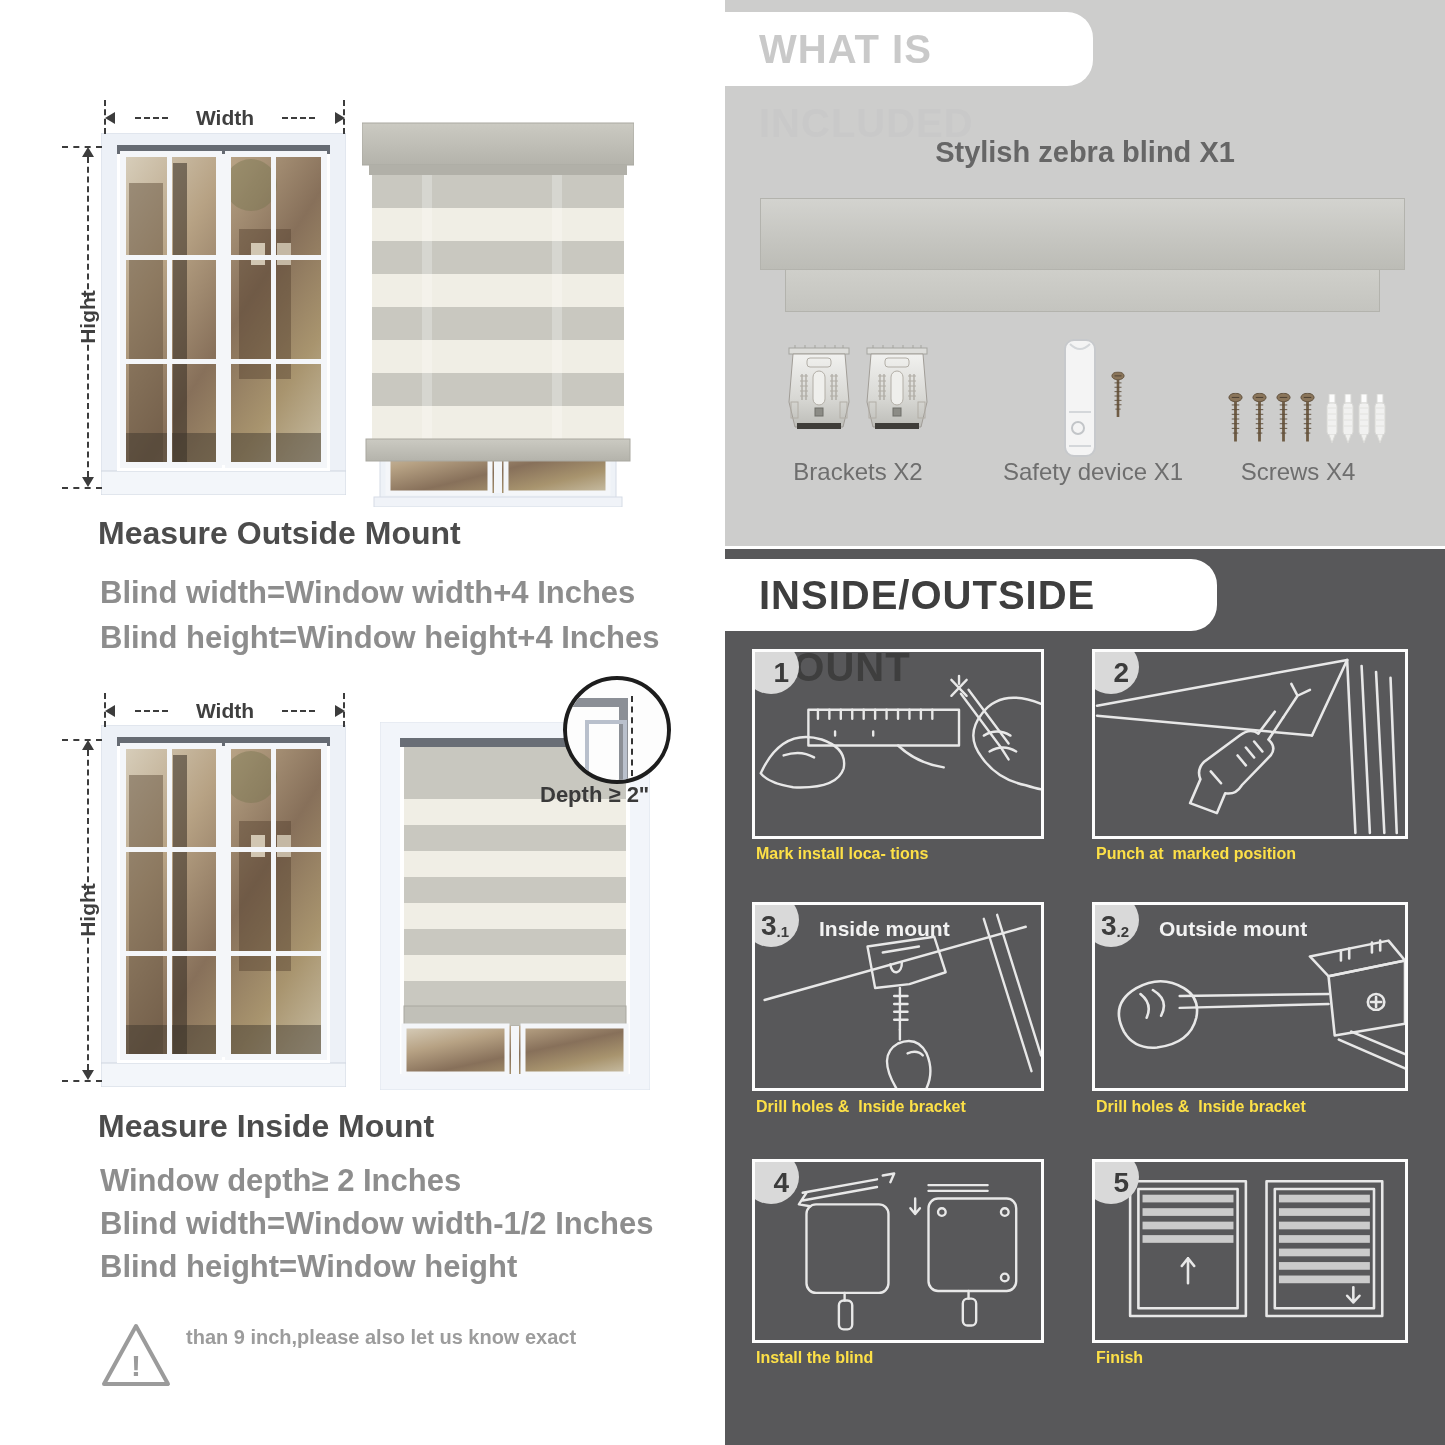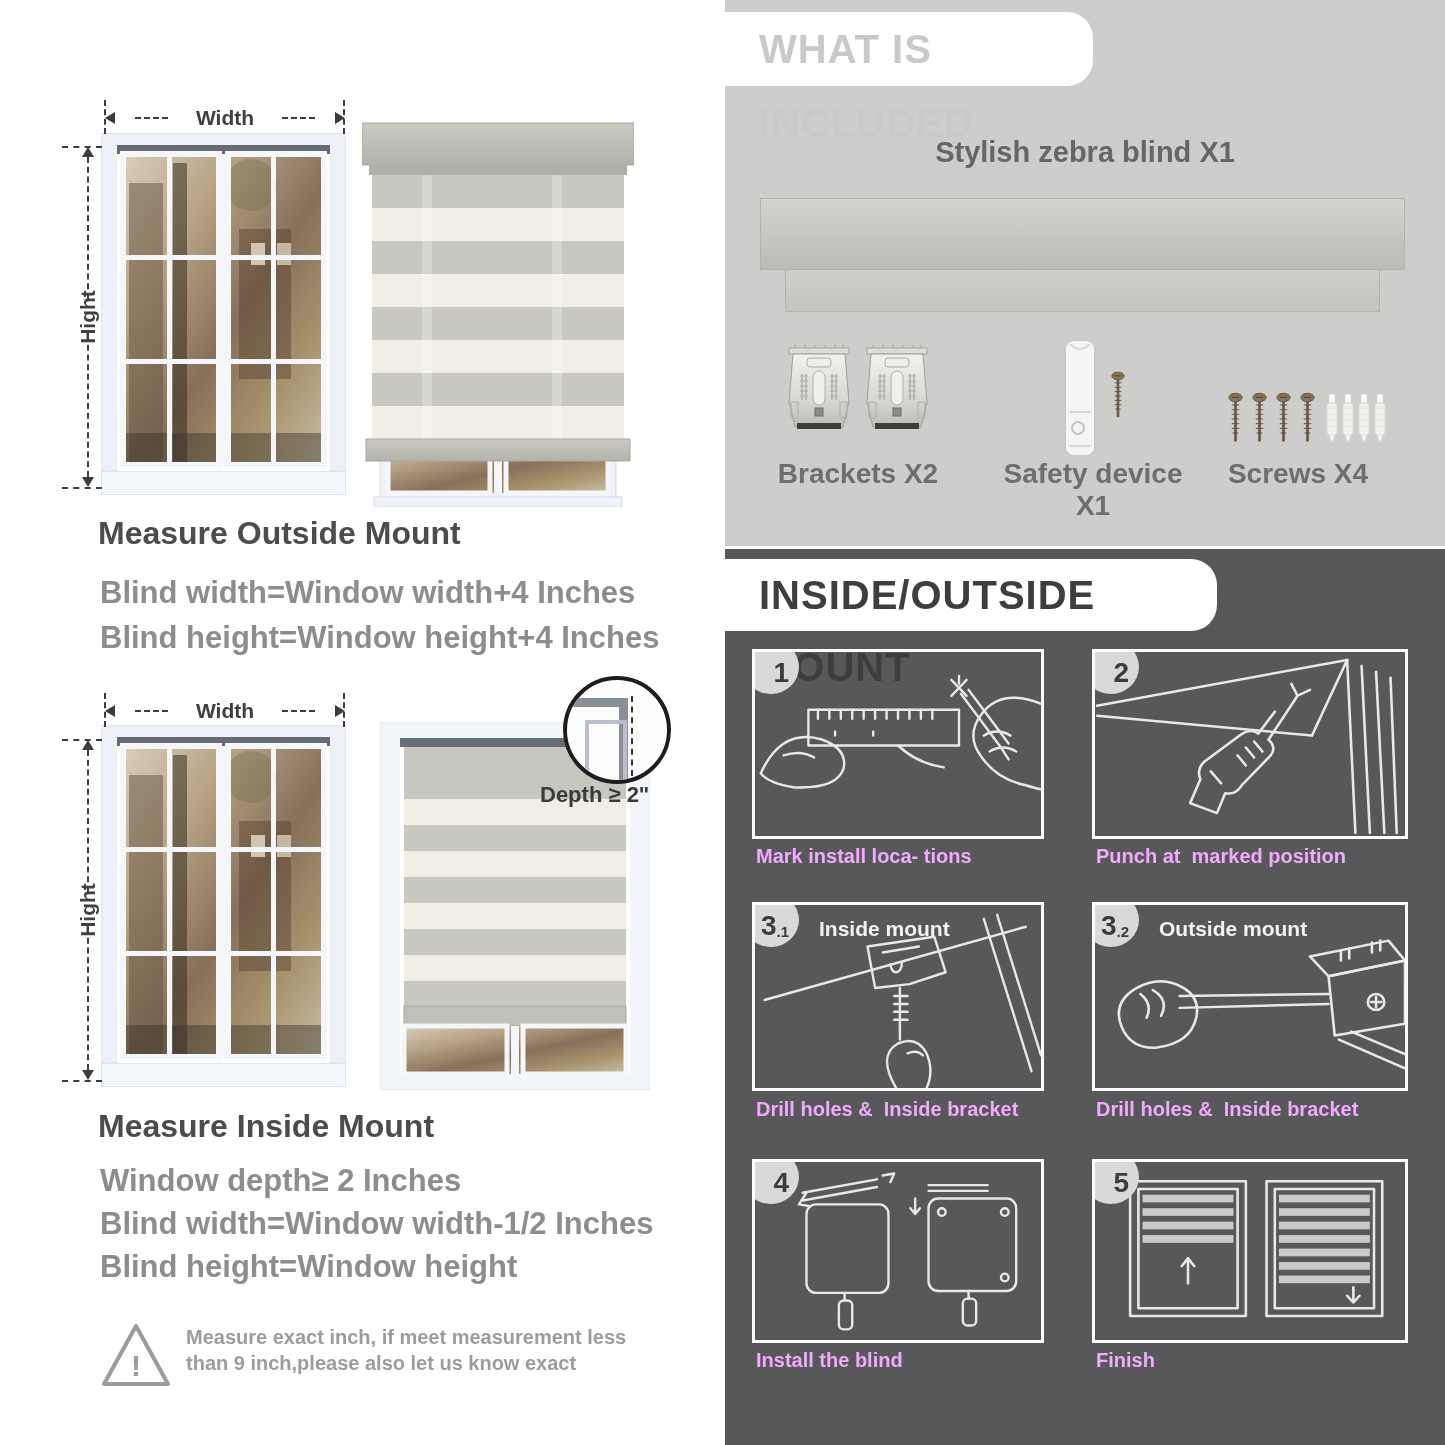--- a/index.html
+++ b/index.html
@@ -46,30 +46,30 @@
   #warning-text div{font-size:20px;font-weight:bold;color:#9c9c9c;line-height:26px;}
   
   #panel-included{left:725px;top:0;width:720px;height:546px;background:var(--panel-light);}
   #panel-mount{left:725px;top:549px;width:720px;height:896px;background:var(--panel-dark);}
   #product-label{left:0;top:136px;width:100%;text-align:center;font-size:29px;font-weight:bold;color:#666;}
   .rail{position:absolute;border:1px solid #b3b3ad;box-sizing:border-box;}
   #rail-top{left:35px;top:198px;width:645px;height:72px;
             background:linear-gradient(180deg,#d3d3cf 0%,#c6c6c1 55%,#bcbcb6 100%);}
   #rail-bottom{left:60px;top:269px;width:595px;height:43px;
             background:linear-gradient(180deg,#cfcfca 0%,#c4c4bf 100%);}
-  .part-label{position:absolute;top:458px;font-size:28px;font-weight:bold;color:var(--ink-label);text-align:center;}
+  .part-label{position:absolute;top:458px;font-size:24px;font-weight:normal;color:var(--ink-label);text-align:center;}
   
   .step-panel{position:absolute;border:3px solid #fdfdfd;box-sizing:border-box;overflow:hidden;}
   .step-panel svg{position:absolute;inset:0;width:100%;height:100%;}
   .badge{position:absolute;top:-12px;left:-12px;width:56px;height:54px;background:#d9d9d9;border-radius:50%;
          display:flex;align-items:flex-end;justify-content:flex-end;padding:0 10px 7px 0;box-sizing:border-box;}
   .badge .n{font-size:28px;font-weight:bold;color:#3c3c3c;line-height:1;}
   .badge .s{font-size:15px;font-weight:bold;color:#3c3c3c;line-height:1;margin-bottom:1px;}
   .step-title{position:absolute;left:64px;top:12px;font-size:21px;font-weight:bold;color:#f2f2f2;text-align:center;}
-  .step-caption{position:absolute;font-size:20px;font-weight:bold;color:#f0abfc;white-space:pre;}
+  .step-caption{position:absolute;font-size:16px;font-weight:bold;color:#fde047;white-space:pre;}
   .lineart{stroke:var(--line-art);stroke-width:2.5;fill:none;stroke-linecap:round;stroke-linejoin:round;}
 </style>
 </head>
 <body>
 
 <div id="stage" style="--panel-light: #cdcdcc; --panel-dark: #58585a; --banner-gray: #b2b2b2; --ink-dark: #4c4c4c; --ink-mid: #8d8d8d;">
 
   <svg width="0" height="0" style="position:absolute">
     <defs>
       <linearGradient id="refl" x1="0" y1="0" x2="1" y2="1">
@@ -269,21 +269,20 @@
   <div class="h-title" style="left:98px;top:1108px">Measure Inside Mount</div>
   <div class="h-line" style="left:100px;top:1163px">Window depth≥ 2 Inches</div>
   <div class="h-line" style="left:100px;top:1206px">Blind width=Window width-1/2 Inches</div>
   <div class="h-line" style="left:100px;top:1249px">Blind height=Window height</div>
 
   <svg class="abs" style="left:98px;top:1320px;width:76px;height:72px" viewBox="0 0 76 72">
     <path d="M38,6 L70,64 L6,64 Z" fill="none" stroke="#9b9b9b" stroke-width="4" stroke-linejoin="round"></path>
     <text x="38" y="56" text-anchor="middle" font-size="30" font-weight="bold" fill="#9b9b9b" font-family="Liberation Sans, sans-serif">!</text>
   </svg>
   <div class="abs" id="warning-text" style="left:186px;top:1324px;width:480px">
-    <div>Measure exact inch, if meet measurement less</div>
     <div>than 9 inch,please also let us know exact</div>
   </div>
 
   <div class="abs" id="panel-included">
     <div class="banner" id="banner-included">WHAT IS INCLUDED</div>
     <div class="abs" id="product-label">Stylish zebra blind X1</div>
 
     <div class="rail" id="rail-top"></div>
     <div class="rail" id="rail-bottom"></div>
 

